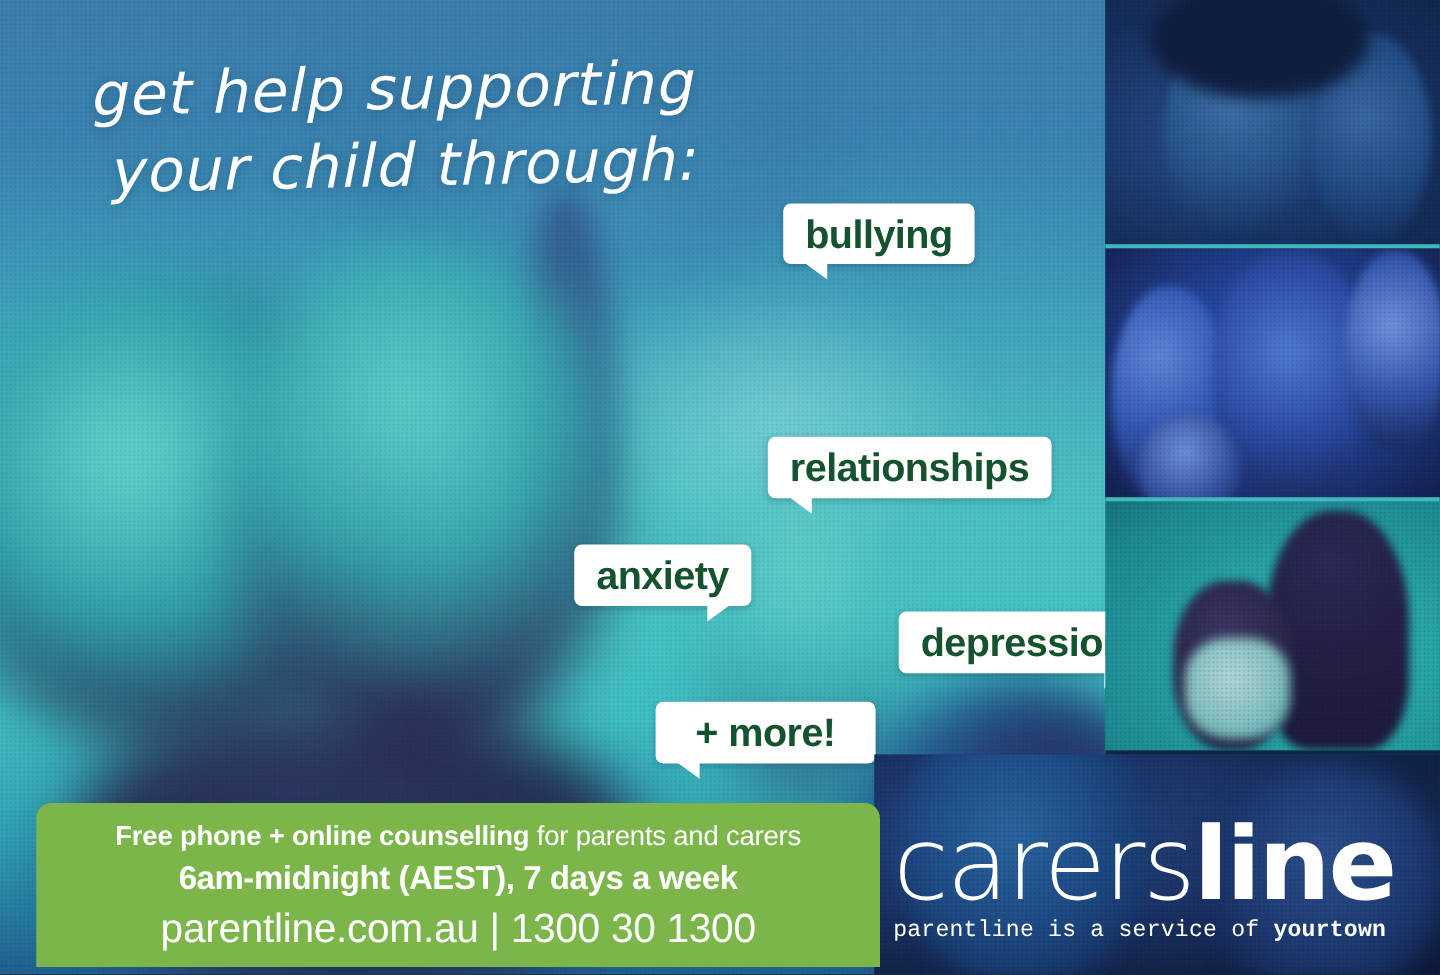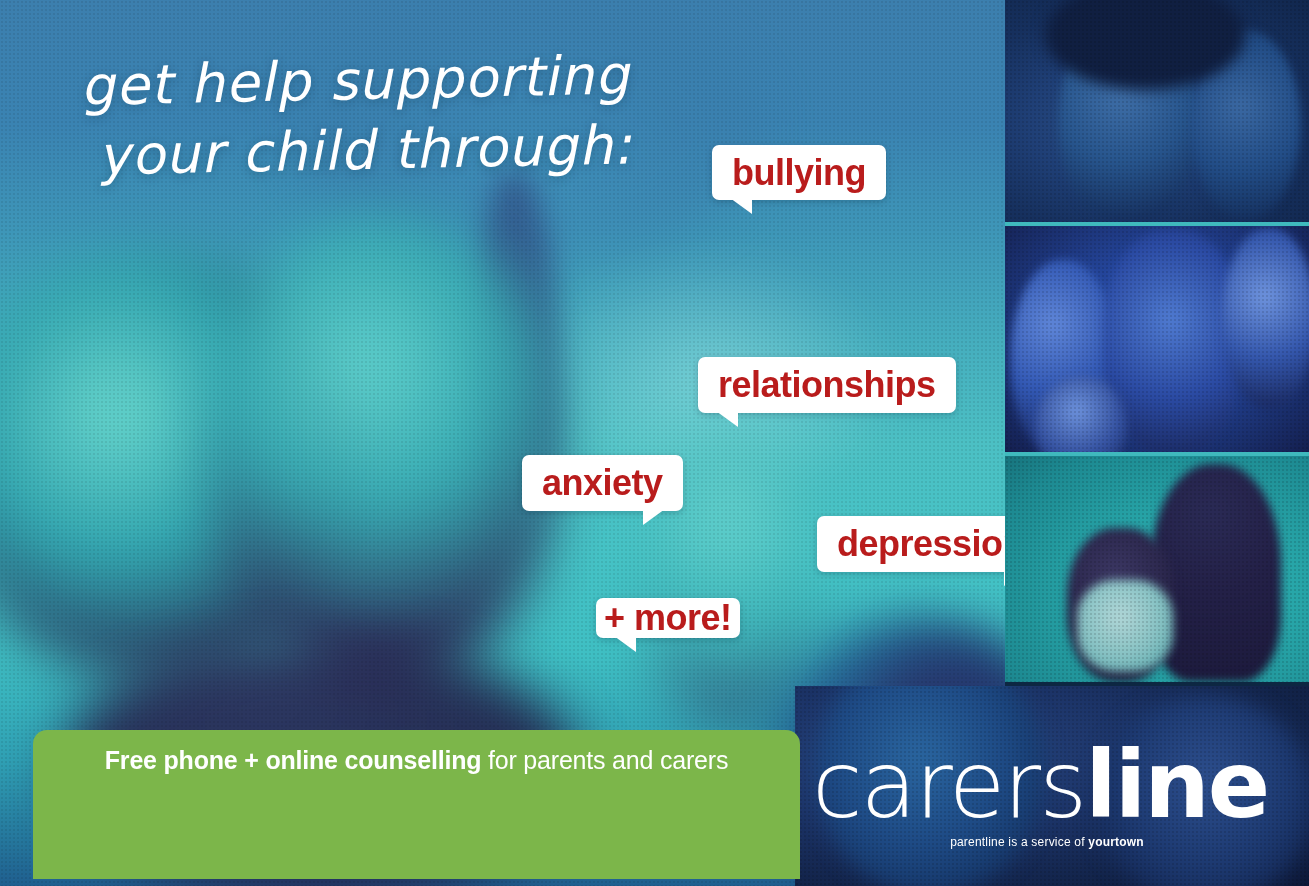--- a/index.html
+++ b/index.html
@@ -54,46 +54,47 @@
     font-size:54px;line-height:1.30;
     letter-spacing:1px;
     text-shadow:0 2px 10px rgba(0,40,60,.28);
     transform:skewY(-1.2deg);
   }
   .headline .l1{display:block;}
   .headline .l2{display:block;margin-left:18px;}
 
   
   .bubble{
-    position:absolute;background:#ffffff;color:#b91c1c;
+    position:absolute;background:#ffffff;color:#14532d;
     font-weight:700;letter-spacing:-0.5px;
     border-radius:7px;
     display:flex;align-items:center;justify-content:center;
     box-shadow:0 2px 6px rgba(0,30,50,.22);
     white-space:nowrap;
+    margin-top:40px;
   }
   .bubble::after{
     content:"";position:absolute;bottom:-14px;
     border-style:solid;
   }
   .bubble.tail-left::after{
     left:18px;border-width:16px 0 0 22px;
     border-color:#ffffff transparent transparent transparent;
   }
   .bubble.tail-right::after{
     right:18px;border-width:16px 22px 0 0;
     border-color:#ffffff transparent transparent transparent;
   }
 
   #bub-bullying      {left:712px;top:145px;height:55px;padding:0 20px;font-size:36px;}
   #bub-peer          {left:569px;top:246px;height:56px;padding:0 20px;font-size:36px;}
   #bub-relationships {left:698px;top:357px;height:56px;padding:0 20px;font-size:36px;}
   #bub-anxiety       {left:522px;top:455px;height:56px;padding:0 20px;font-size:36px;}
   #bub-depression    {left:817px;top:516px;height:56px;padding:0 20px;font-size:36px;}
-  #bub-more         {left:596px;top:598px;height:40px;padding:0 8px;font-size:36px;}
+  #bub-more         {left:596px;top:598px;height:56px;padding:0 36px;font-size:36px;}
 
   
   .rail{position:absolute;left:1005px;top:0;width:304px;height:886px;}
   .rail .ph{position:absolute;left:0;width:304px;overflow:hidden;}
   .ph .ht{position:absolute;inset:0;
     background-image:radial-gradient(rgba(0,0,0,.12) 0.9px, rgba(0,0,0,0) 1.1px);
     background-size:4px 4px;mix-blend-mode:multiply;}
   
   #rail-photo-1{top:0;height:222px;
     background:
@@ -147,23 +148,24 @@
   .logo-wrap{position:absolute;left:812px;top:744px;width:470px;}
   .logo{
     color:#ffffff;
     font-family:"DejaVu Sans", sans-serif;
     font-weight:300;font-size:92px;line-height:.92;
     letter-spacing:-2px;
     white-space:nowrap;
   }
   .logo .light{font-weight:700;}
   .tagline{
-    margin-top:6px;text-align:center;color:#ffffff;
-    font-size:12px;letter-spacing:.2px;font-weight:400;
+    margin-top:6px;text-align:left;color:#ffffff;
+    font-size:21px;letter-spacing:.2px;font-weight:400;
     white-space:nowrap;
+    font-family:Liberation Mono, monospace;
   }
   .tagline b{font-weight:700;}
 
   
   .info-panel{
     position:absolute;left:33px;top:730px;width:767px;height:149px;
     background:#7cb64a;border-radius:14px 14px 0 0;
     color:#ffffff;text-align:center;
     padding-top:14px;
   }
@@ -236,15 +238,17 @@
     <div class="ht"></div>
   </div>
 
   <div class="logo-wrap">
     <div class="logo"><span>carers</span><span class="light">line</span></div>
     <div class="tagline"><span>parentline is a service of </span><b>yourtown</b></div>
   </div>
 
   <div class="info-panel">
     <div class="info-line info-line-1"><b>Free phone + online counselling</b><span> for parents and carers</span></div>
+    <div class="info-line info-line-2">6am-midnight (AEST), 7 days a week</div>
+    <div class="info-line info-line-3">parentline.com.au | 1300 30 1300</div>
   </div>
 
 </div>
 
 </body></html>

